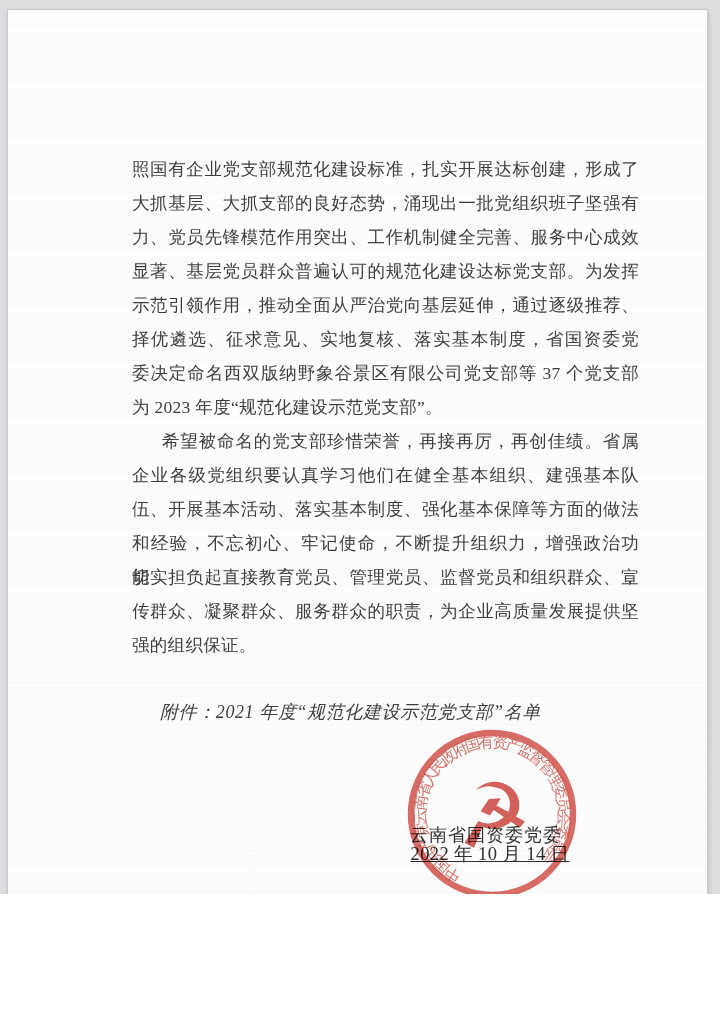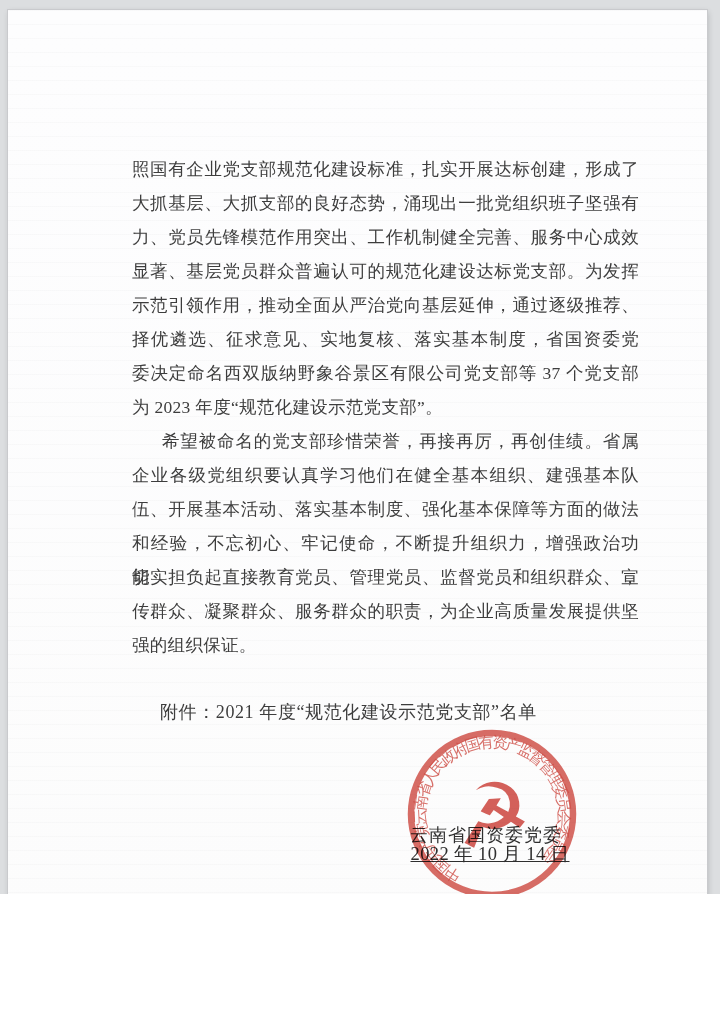--- a/index.html
+++ b/index.html
@@ -19,21 +19,21 @@
   }
   .body-text{
     position:absolute;left:132px;top:152px;width:507px;
     color:#3d3d3d;font-size:17.5px;line-height:34px;letter-spacing:0.3px;
   }
   .tline{text-align:justify;text-align-last:justify;height:34px;}
   .tline.last{text-align:justify;text-align-last:left;}
   .tline.indent{text-indent:30px;}
   .attachment{
     position:absolute;left:160px;top:700px;
-    color:#3d3d3d;font-size:18px;letter-spacing:0.6px;
+    color:#3d3d3d;font-size:18px;letter-spacing:0.6px;font-style:italic;
   }
   .signature{
     position:absolute;left:410px;top:806px;width:158px;text-align:left;
     color:#2e2e2e;font-size:18px;letter-spacing:1px;margin-top:17px;
   }
   .date{
     position:absolute;left:405px;top:841px;width:170px;text-align:center;
     color:#2e2e2e;font-size:18.5px;letter-spacing:0.4px;text-decoration:underline;
   }
   .page-number{

